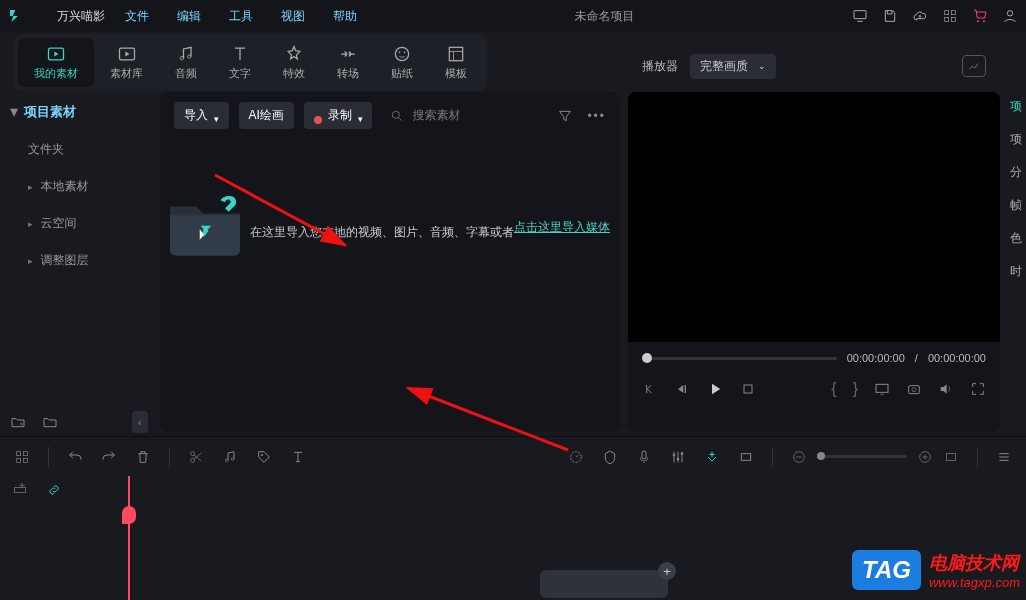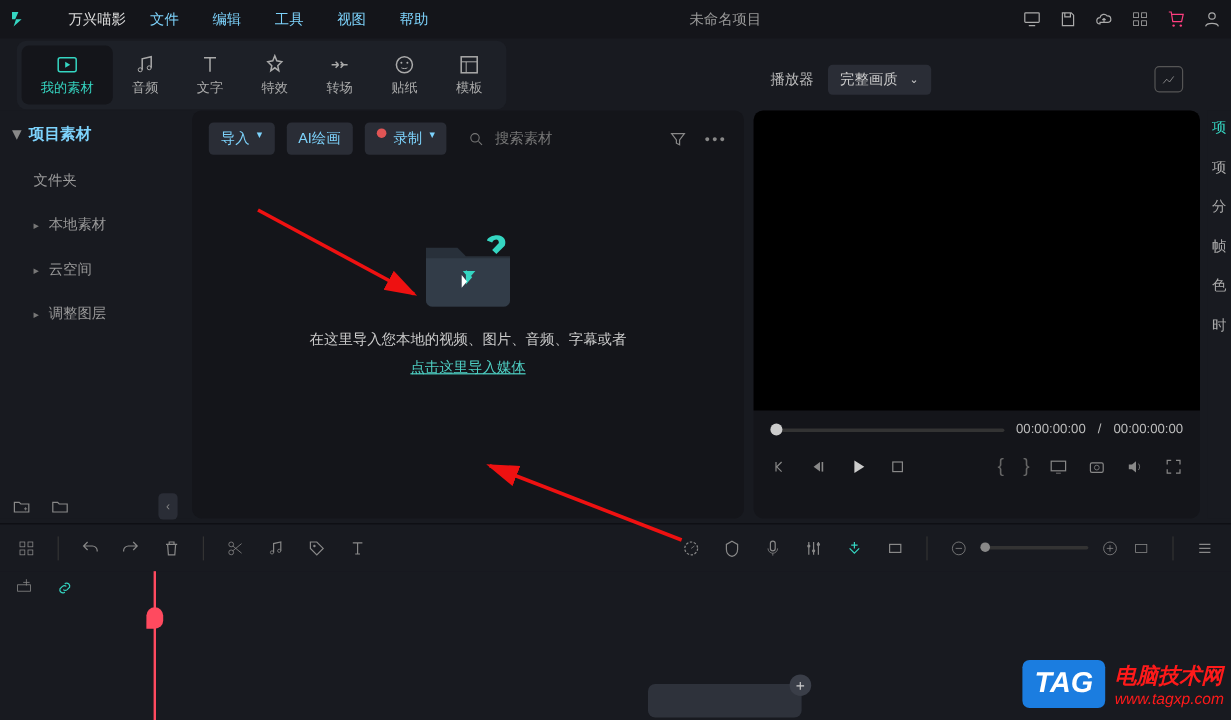--- a/index.html
+++ b/index.html
@@ -29,25 +29,25 @@
 .sidebar-head { display: flex; align-items: center; padding: 10px 0; border-bottom: 0; }
 .sidebar-head .chev { margin-right: 6px; color: #888; }
 .sidebar-head .txt { font-weight: bold; color: #7dd3fc; font-size: 13px; font-family: Liberation Mono, monospace; }
 .sidebar-item { padding: 10px 0 10px 18px; font-size: 12px; color: #999; display: flex; align-items: center; cursor: pointer; }
 .sidebar-item .tri { margin-right: 8px; font-size: 9px; color: #777; }
 .sidebar-footer { position: absolute; bottom: 170px; left: 10px; display: flex; gap: 16px; align-items: center; }
 .sidebar-footer .collapse { position: absolute; left: 122px; background: #2a2d36; border-radius: 4px; width: 16px; height: 22px; display:flex; align-items:center; justify-content:center; }
 
 .media-panel { flex: 1; background: #14151a; border-radius: 8px; margin-right: 8px; position: relative; }
 .media-toolbar { display: flex; align-items: center; padding: 10px 14px; gap: 10px; font-size: 12px; }
-.btn { background: #2a2d36; padding: 5px 10px; border-radius: 4px; color: #7dd3fc; display: flex; align-items: flex-start; gap: 6px; cursor: pointer; }
+.btn { background: #2a2d36; padding: 5px 10px; border-radius: 4px; color: #ffffff; display: flex; align-items: flex-end; gap: 6px; cursor: pointer; }
 .btn.rec .dot { width: 8px; height: 8px; background: #e05555; border-radius: 50%; }
 .search { flex:1; display: flex; align-items: center; gap: 8px; color: #777; margin-left: 8px; }
 .media-toolbar .ricons { display: flex; gap: 14px; color: #888; margin-left: auto; align-items: center; }
-.drop-zone { display: flex; flex-direction: column; align-items: center; margin-top: 50px; }
+.drop-zone { display: flex; flex-direction: row; align-items: center; margin-top: 50px; }
 .folder-ico { width: 90px; height: 70px; position: relative; }
 .drop-text { font-size: 12px; color: #ccc; margin-top: 16px; }
 .drop-link { font-size: 12px; color: #4fd1c5; text-decoration: underline; margin-top: 6px; cursor: pointer; }
 
 .preview-panel { width: 372px; background: #14151a; border-radius: 8px; margin-right: 6px; position: relative; }
 .preview-video { width: 100%; height: 250px; background: #000; border-radius: 8px 8px 0 0; }
 .preview-scrub { padding: 10px 14px; display: flex; align-items: center; gap: 10px; }
 .scrub-track { flex: 1; height: 3px; background: #333; border-radius: 2px; position: relative; }
 .scrub-track .dot { width: 10px; height: 10px; background: #ccc; border-radius: 50%; position: absolute; left: 0; top: -4px; }
 .timecode { font-size: 11px; color: #bbb; }
@@ -131,20 +131,27 @@
 </div>
 
 <div class="tabrow">
   <div class="tabs">
     <div class="tab active">
       <svg class="ico" viewBox="0 0 24 24">
           <rect x="3" y="5" width="18" height="14" rx="2" fill="none" stroke="#35d6c2" stroke-width="1.5"></rect>
           <path fill="#35d6c2" d="M10 9l5 3-5 3z"></path>
         </svg>
       <span>我的素材</span>
+    </div>
+    <div class="tab">
+      <svg class="ico" viewBox="0 0 24 24">
+          <rect x="3" y="5" width="18" height="14" rx="2" fill="none" stroke="#aaa" stroke-width="1.5"></rect>
+          <path fill="#aaa" d="M10 9l5 3-5 3z"></path>
+        </svg>
+      <span>素材库</span>
     </div>
     <div class="tab">
       <svg class="ico" viewBox="0 0 24 24">
           <path fill="none" stroke="#aaa" stroke-width="1.5" d="M9 17V6l9-2v11"></path>
           <circle cx="7" cy="17" r="2" fill="none" stroke="#aaa"></circle>
           <circle cx="16" cy="15" r="2" fill="none" stroke="#aaa"></circle>
         </svg>
       <span>音频</span>
     </div>
     <div class="tab">

